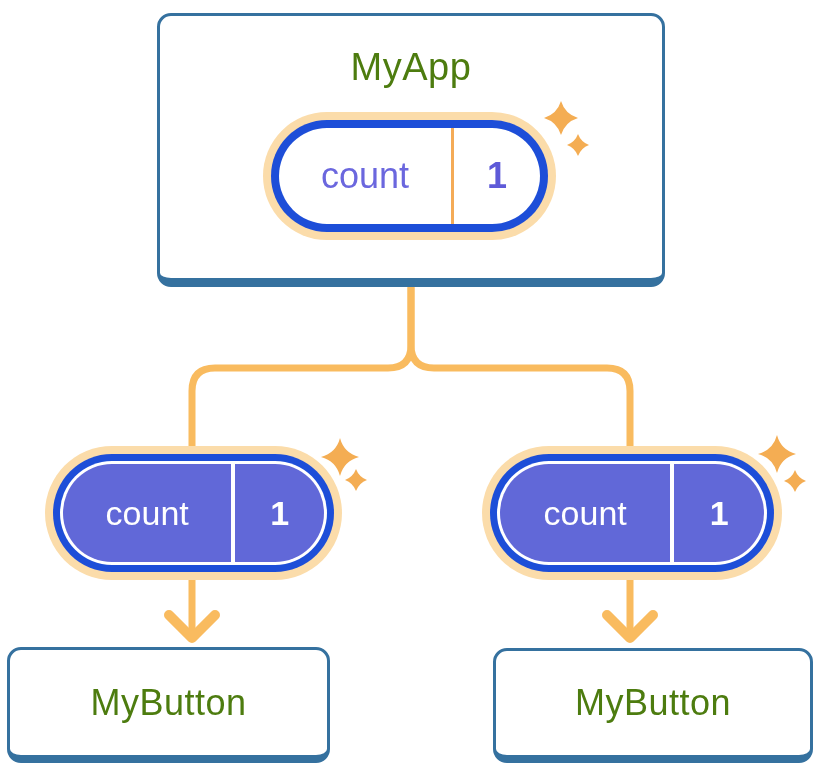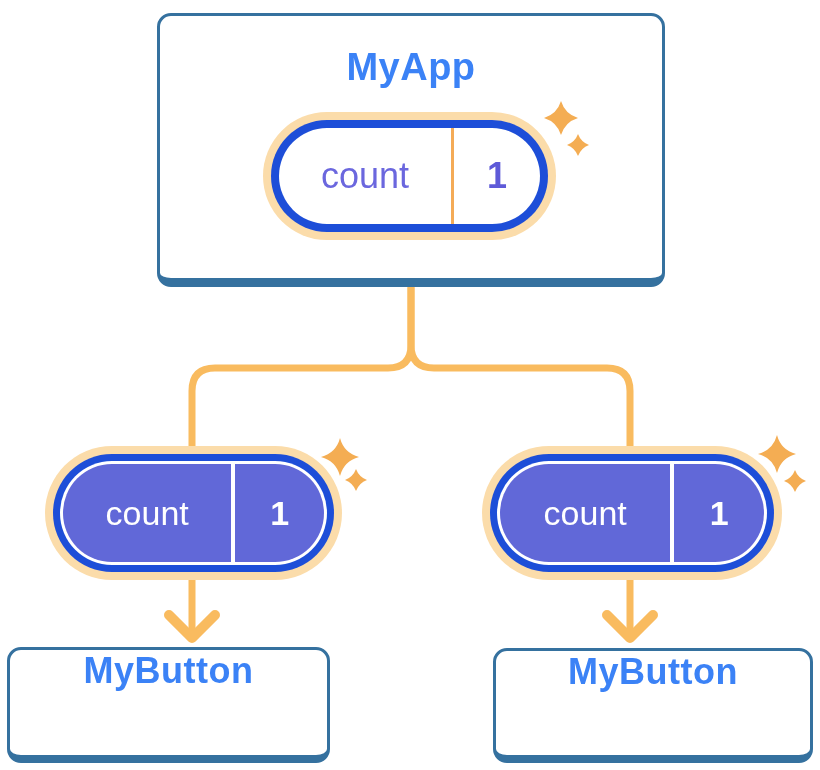--- a/index.html
+++ b/index.html
@@ -18,29 +18,29 @@
 
   
   .card {
     background: #ffffff;
     border: 3px solid #35719f;
     border-bottom-width: 9px;
     border-radius: 14px;
     z-index: 2;
   }
   .card-title {
-    color: #3b82f6;
-    font-weight: 700;
+    color: #4d7c0f;
+    font-weight: 400;
     letter-spacing: 0.5px;
     text-align: center;
   }
   .myapp-card  { left: 157px; top: 13px;  width: 508px; height: 274px; }
   .myapp-title { margin-top: 30px; font-size: 38px; }
   .mybutton-card {
-    display: flex; justify-content: center;
+    display: flex; align-items: center; justify-content: center;
     border-bottom-width: 8px;
   }
   .mybutton-left  { left: 7px;   top: 647px; width: 323px; height: 116px; }
   .mybutton-right { left: 493px; top: 648px; width: 320px; height: 115px; }
   .mybutton-title { font-size: 36px; }
 
   
   .pill { z-index: 3; }
   .pill-ring {
     width: 100%; height: 100%; box-sizing: border-box;

